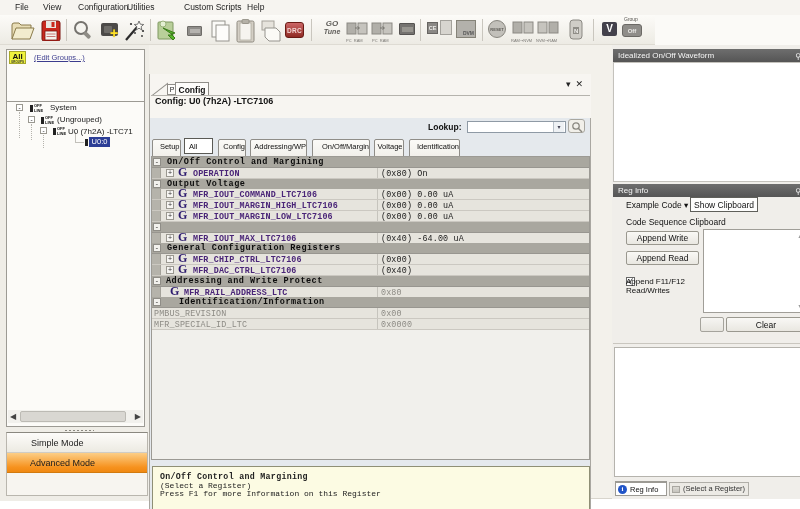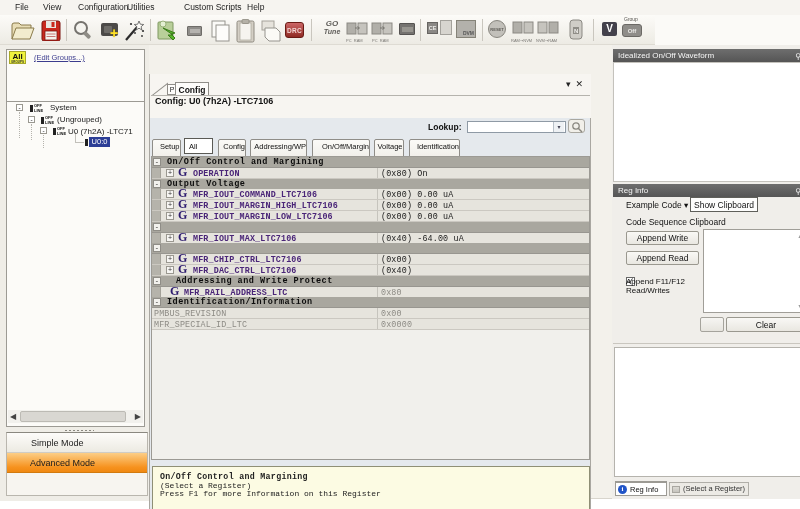--- a/index.html
+++ b/index.html
@@ -317,46 +317,46 @@
         </div>
       <div class="ghead" style="top:64.8px"><b>-</b></div>
       <div class="grow" style="top:75.6px">
           <span class="gut"></span>
           <span class="pl">+</span>
           <span class="G">G</span>
           <span class="nm">MFR_IOUT_MAX_LTC7106</span>
           <span class="cdiv"></span>
           <span class="vl">(0x40) -64.00 uA</span>
         </div>
-      <div class="ghead" style="top:86.4px"><b>-</b></div>
+      <div class="ghead" style="top:86.4px"><b>-</b><span style="padding-left:15px">General Configuration Registers</span></div>
       <div class="grow" style="top:97.2px">
           <span class="gut"></span>
           <span class="pl">+</span>
           <span class="G">G</span>
           <span class="nm">MFR_CHIP_CTRL_LTC7106</span>
           <span class="cdiv"></span>
           <span class="vl">(0x00)</span>
         </div>
       <div class="grow" style="top:108px">
           <span class="gut"></span>
           <span class="pl">+</span>
           <span class="G">G</span>
           <span class="nm">MFR_DAC_CTRL_LTC7106</span>
           <span class="cdiv"></span>
           <span class="vl">(0x40)</span>
         </div>
-      <div class="ghead" style="top:118.8px"><b>-</b><span style="padding-left:24px">Addressing and Write Protect</span></div>
+      <div class="ghead" style="top:118.8px"><b>-</b><span style="padding-left:14px">Addressing and Write Protect</span></div>
       <div class="grow" style="top:129.6px">
           <span class="gut"></span>
           <span class="G" style="left:18px">G</span>
           <span class="nm" style="left:32px">MFR_RAIL_ADDRESS_LTC</span>
           <span class="cdiv"></span>
           <span class="vl gray">0x80</span>
         </div>
-      <div class="ghead" style="top:140.4px"><b>-</b><span style="padding-left:15px">Identification/Information</span></div>
+      <div class="ghead" style="top:140.4px"><b>-</b><span style="padding-left:27px">Identification/Information</span></div>
       <div class="grow" style="top:151.2px">
           <span class="nm gray" style="left:2px">PMBUS_REVISION</span>
           <span class="cdiv"></span>
           <span class="vl gray">0x00</span>
         </div>
       <div class="grow" style="top:162px">
           <span class="nm gray" style="left:2px">MFR_SPECIAL_ID_LTC</span>
           <span class="cdiv"></span>
           <span class="vl gray">0x0000</span>
         </div>

